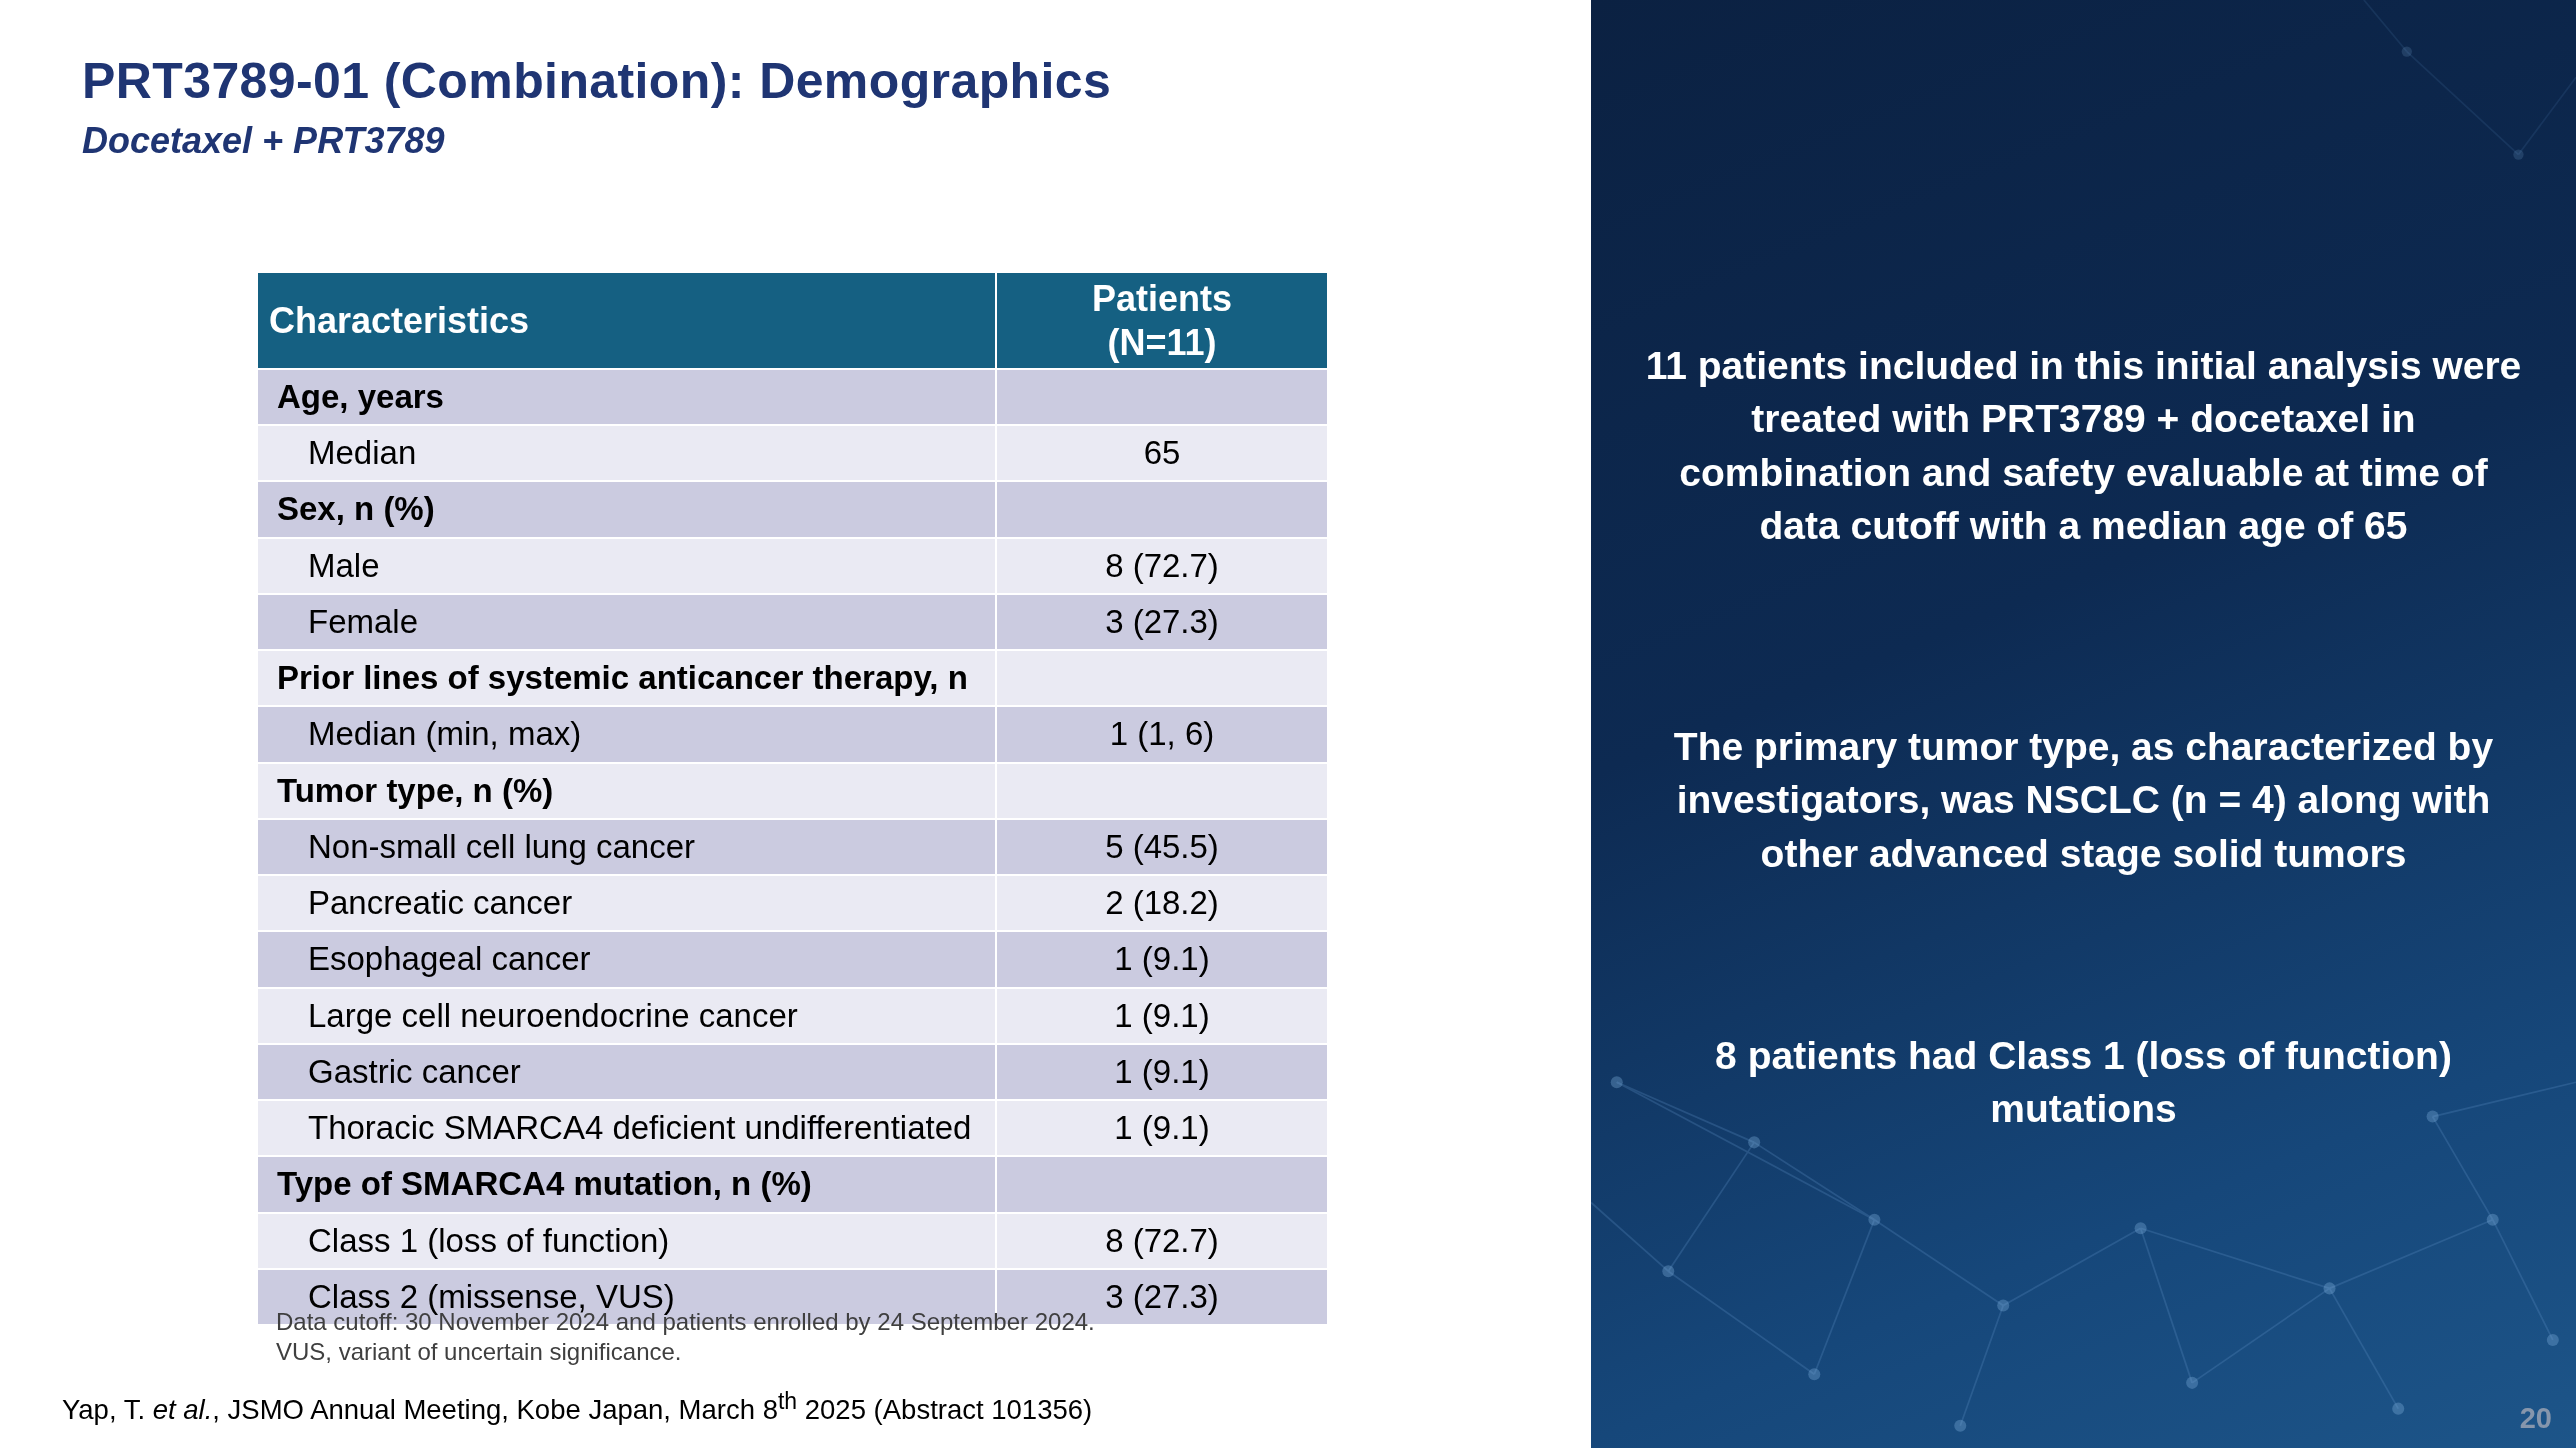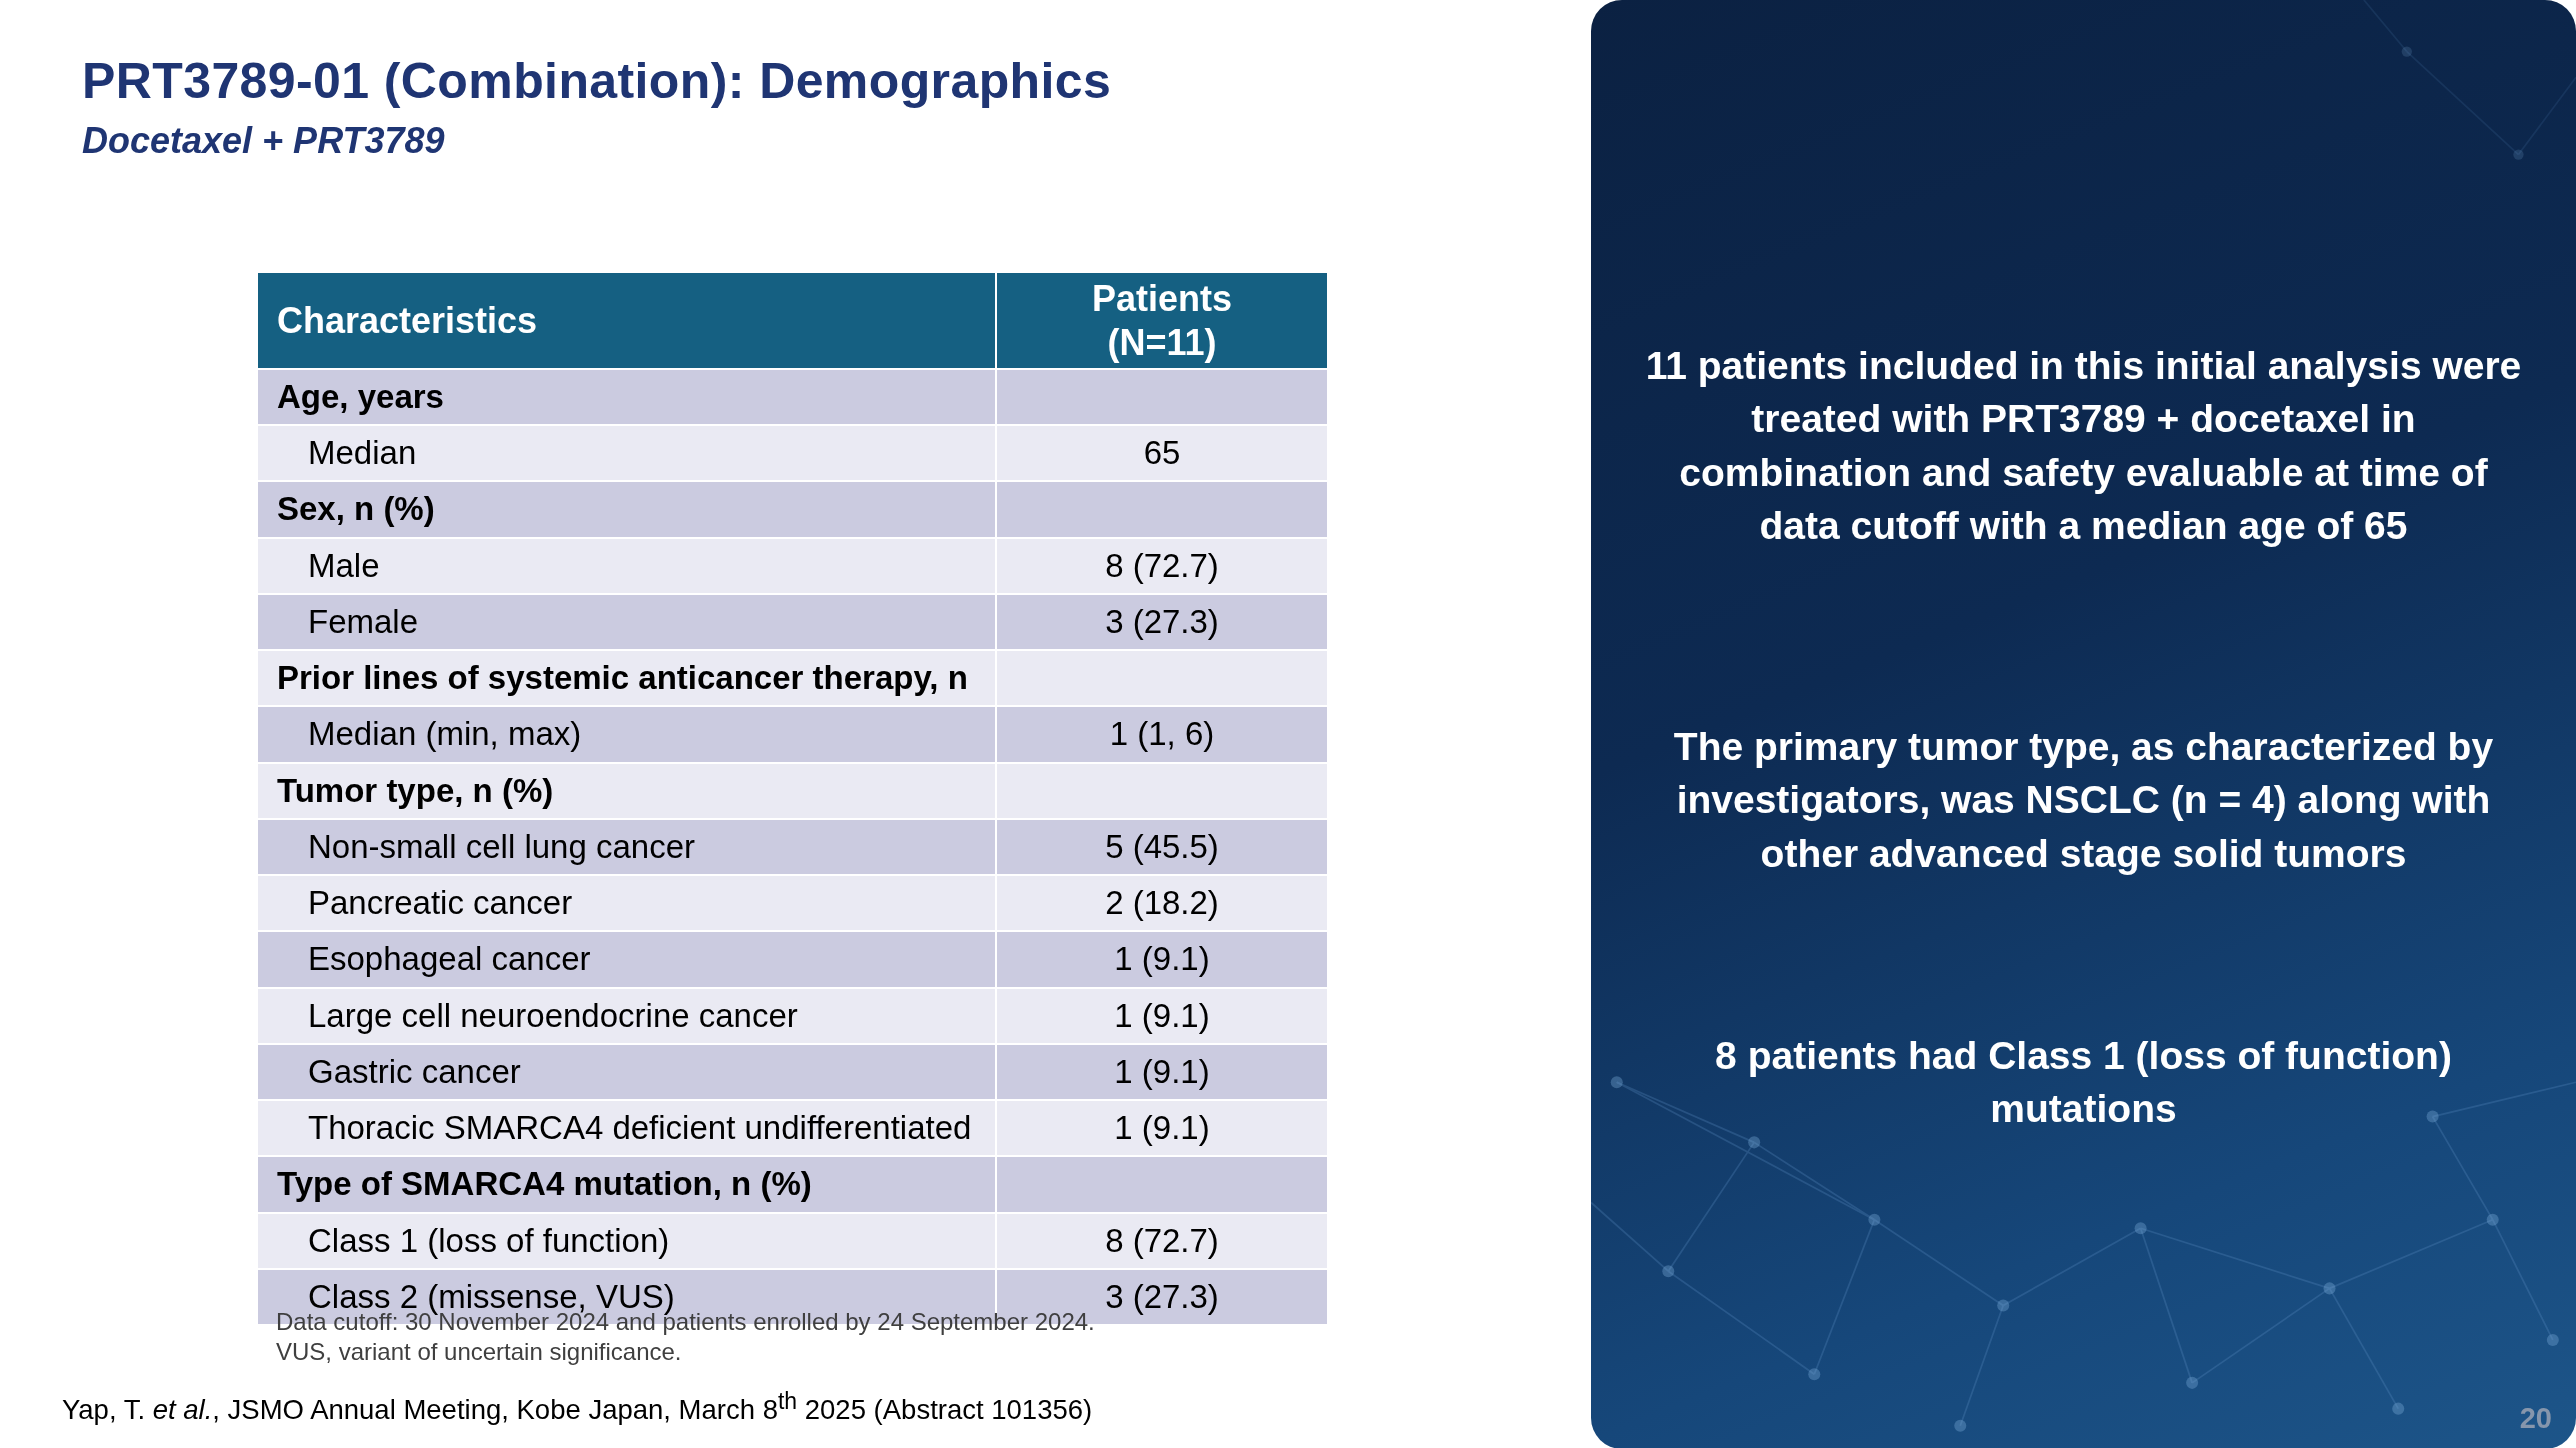--- a/index.html
+++ b/index.html
@@ -30,21 +30,21 @@
     width:1069px;
   }
   .demo-table th, .demo-table td { vertical-align:middle; }
   .demo-table thead th {
     background:#156082; color:#ffffff;
     font-size:36px; font-weight:bold;
     height:96px;
     border-bottom:2.6px solid #ffffff;
   }
   .demo-table thead th.h-col1 {
-    text-align:left; padding-left:19px;
+    text-align:left; padding-left:11px;
     border-right:2.6px solid #ffffff;
   }
   .demo-table thead th.h-col2 { text-align:center; line-height:1.2; }
   .demo-table tbody td {
     font-size:33px; line-height:1.28;
     padding:6px 15.5px;
     border-bottom:2.6px solid #ffffff;
     color:#000000;
   }
   .demo-table tbody td.label { border-right:2.6px solid #ffffff; padding-left:19px; }
@@ -65,21 +65,20 @@
     font-size:27.5px; color:#000000;
   }
   .citation .etal { font-style:italic; }
   .citation sup { font-size:23px; vertical-align:super; line-height:0; }
 
   
   .panel {
     position:absolute; left:1591px; top:0; width:985px; height:1449px;
     background:linear-gradient(158deg, #0b2142 0%, #0d2a52 42%, #16477a 78%, #1d5589 100%);
     overflow:hidden;
-    border-radius:31px;
   }
   .plexus { position:absolute; inset:0; width:100%; height:100%; }
   .panel-block {
     position:absolute; left:43px; right:43px;
     color:#ffffff; font-weight:bold; font-size:39px;
     line-height:1.37; text-align:center;
   }
   .panel-block.b1 { top:339px; }
   .panel-block.b2 { top:720px; }
   .panel-block.b3 { top:1029px; }

